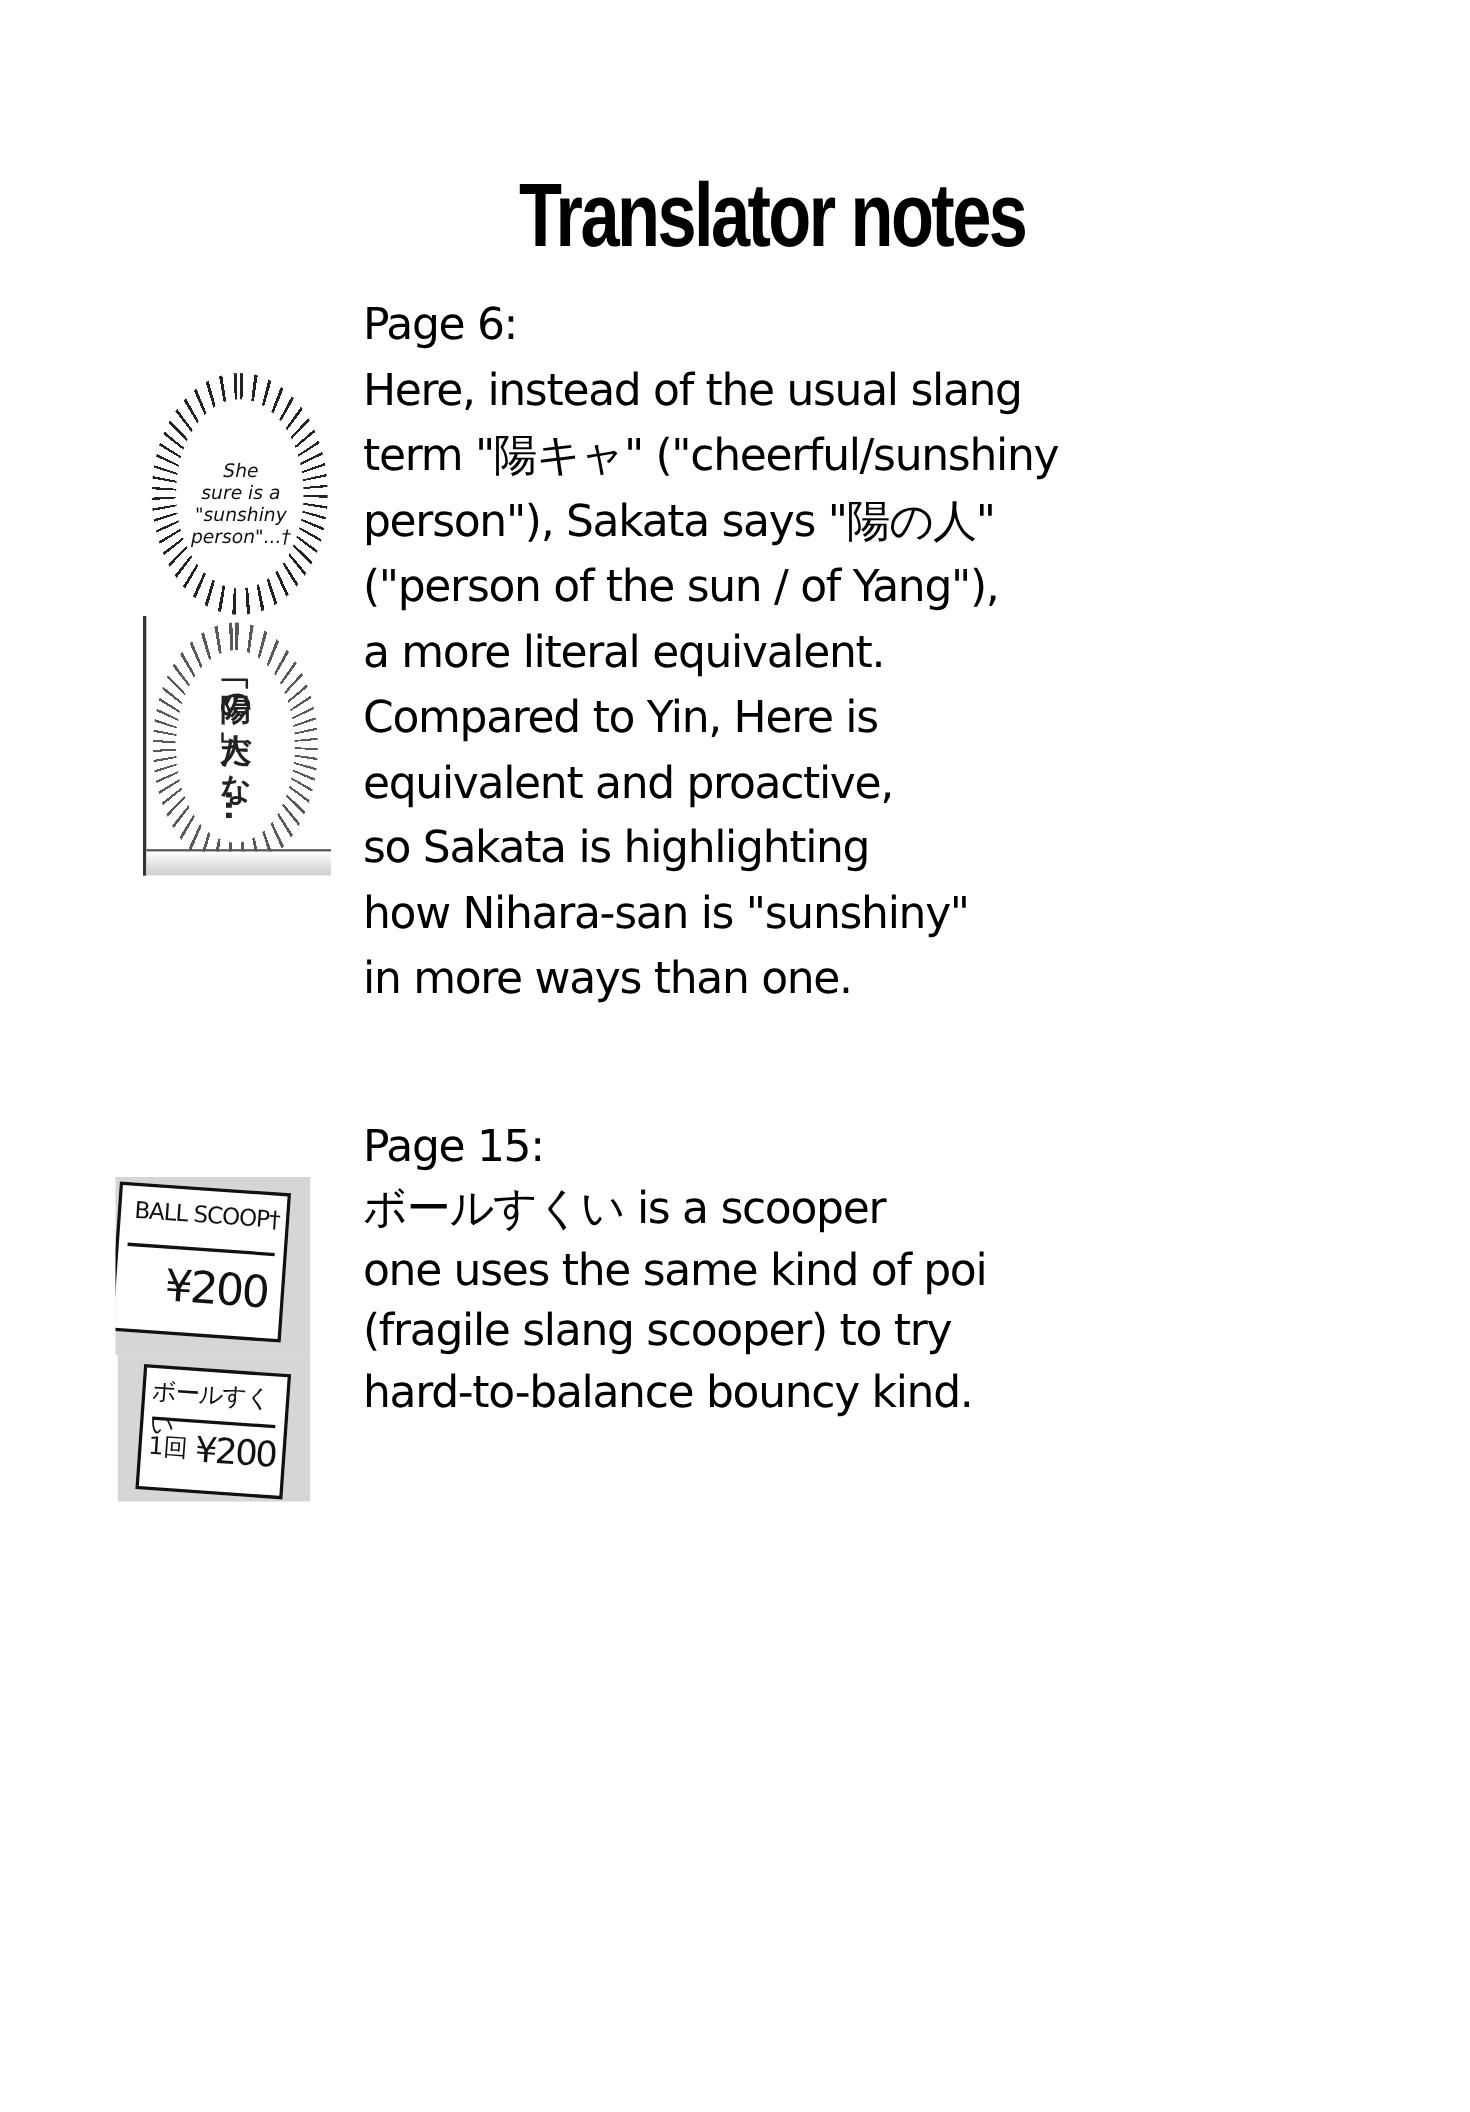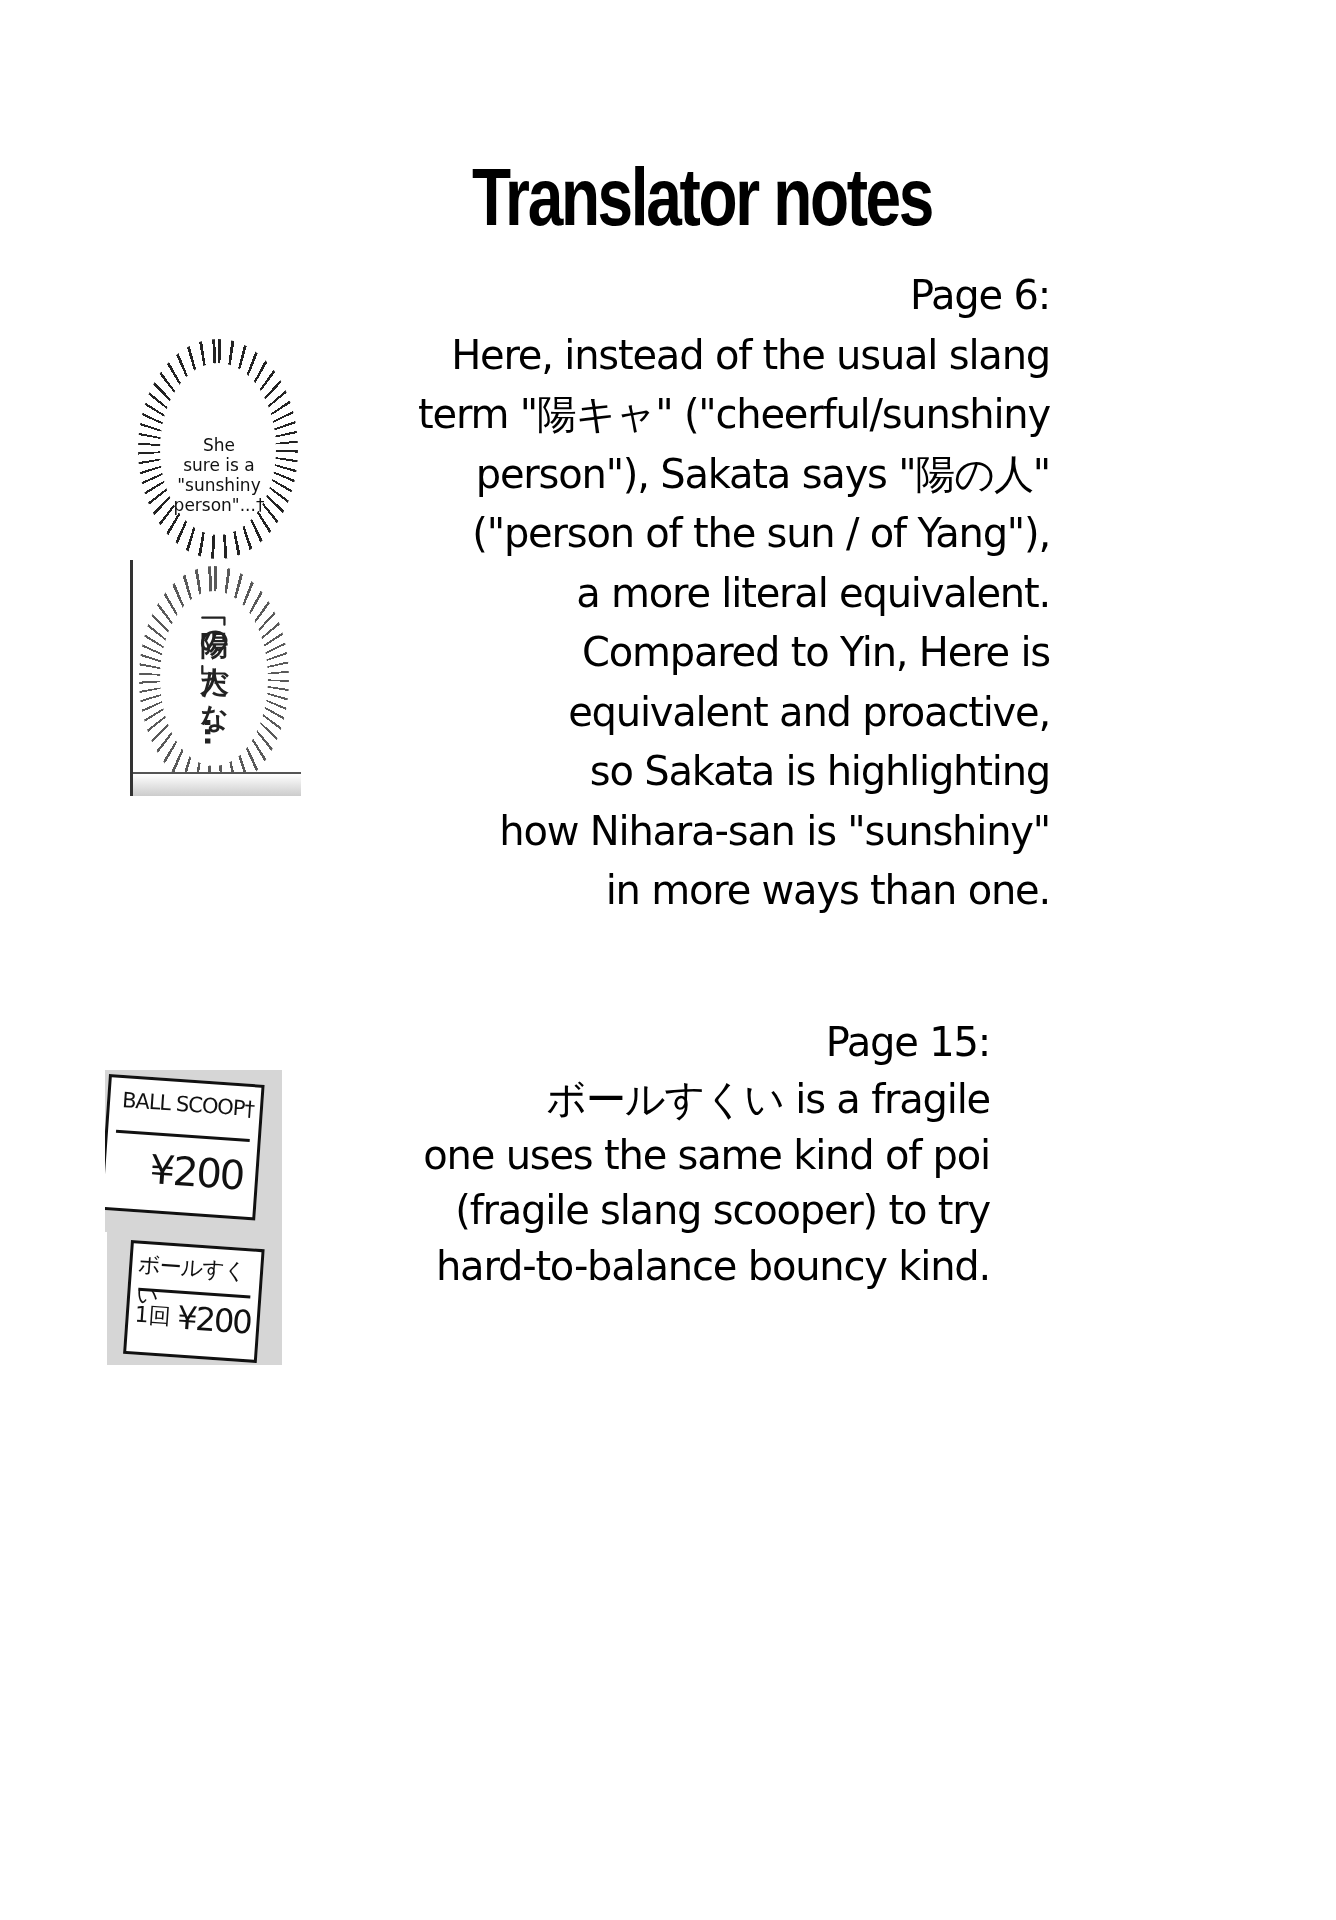--- a/index.html
+++ b/index.html
@@ -7,43 +7,43 @@
 
   .title {
     position: absolute; left: 0; top: 92px; width: 1404px;
     text-align: center; font-family: "Liberation Sans", sans-serif;
     font-weight: 700; font-size: 82px; letter-spacing: -3px;
     transform: scaleX(0.78); transform-origin: 702px 0;
     line-height: 100px;
   }
 
   .note-text {
-    position: absolute; text-align: right;
+    position: absolute; text-align: left;
     font-family: "DejaVu Sans", "Liberation Sans", sans-serif;
     font-size: 40px; line-height: 59.5px; letter-spacing: -1.2px;
     white-space: nowrap;
   }
   .note-text .line { display: block; }
   #note1 { left: 330px; top: 266px; width: 720px; }
   #note2 { left: 330px; top: 980px; width: 660px; line-height: 55.6px; }
 
   
   .panel { position: absolute; background: #fff; overflow: hidden; }
   .bubble {
     position: absolute; border-radius: 50%;
     background:
       repeating-conic-gradient(from 0deg, #222 0deg 1.6deg, transparent 1.6deg 7deg);
   }
   .bubble::after {
     content: ""; position: absolute; left: 14%; top: 11%; right: 14%; bottom: 11%;
     border-radius: 50%; background: #fff;
   }
   .bubble-text {
-    position: absolute; z-index: 2; text-align: center; 
-    font-family: "DejaVu Sans", sans-serif; font-size: 17px; line-height: 20px; color: #111; margin-top: 16px;
+    position: absolute; z-index: 2; text-align: center; font-style: italic;
+    font-family: "DejaVu Sans", sans-serif; font-size: 17px; line-height: 20px; color: #111;
   }
   .bubble-text .line { display: block; }
   .vert-text {
     position: absolute; z-index: 2; writing-mode: vertical-rl;
     font-family: "DejaVu Sans", sans-serif; font-size: 28px; font-weight: 700; color: #222;
     letter-spacing: 2px;
   }
 
   .sign {
     position: absolute; background: #fff; border: 3px solid #111;
@@ -98,17 +98,17 @@
   <div class="sign" style="left:24px; top:8px; width:128px; height:108px; transform:rotate(4deg); transform-origin:0 0;">
     <span class="sign-top" style="font-size:22px; top:6px; left:6px;">ボールすくい</span>
     <div class="sign-rule" style="top:44px;"></div>
     <span style="position:absolute; left:6px; top:56px; font-size:22px;">1回</span>
     <span class="sign-price" style="top:52px; font-size:32px; right:6px;">¥200</span>
   </div>
 </div>
 
 <div id="note2" class="note-text">
   <span class="line" style="line-height:60px;margin-top:32px;">Page 15:</span>
-  <span class="line">ボールすくい is a fragile</span>
+  <span class="line">ボールすくい is a scooper</span>
   <span class="line">one uses the same kind of poi</span>
   <span class="line">(fragile slang scooper) to try</span>
   <span class="line">hard-to-balance bouncy kind.</span>
 </div>
 
 </body></html>

